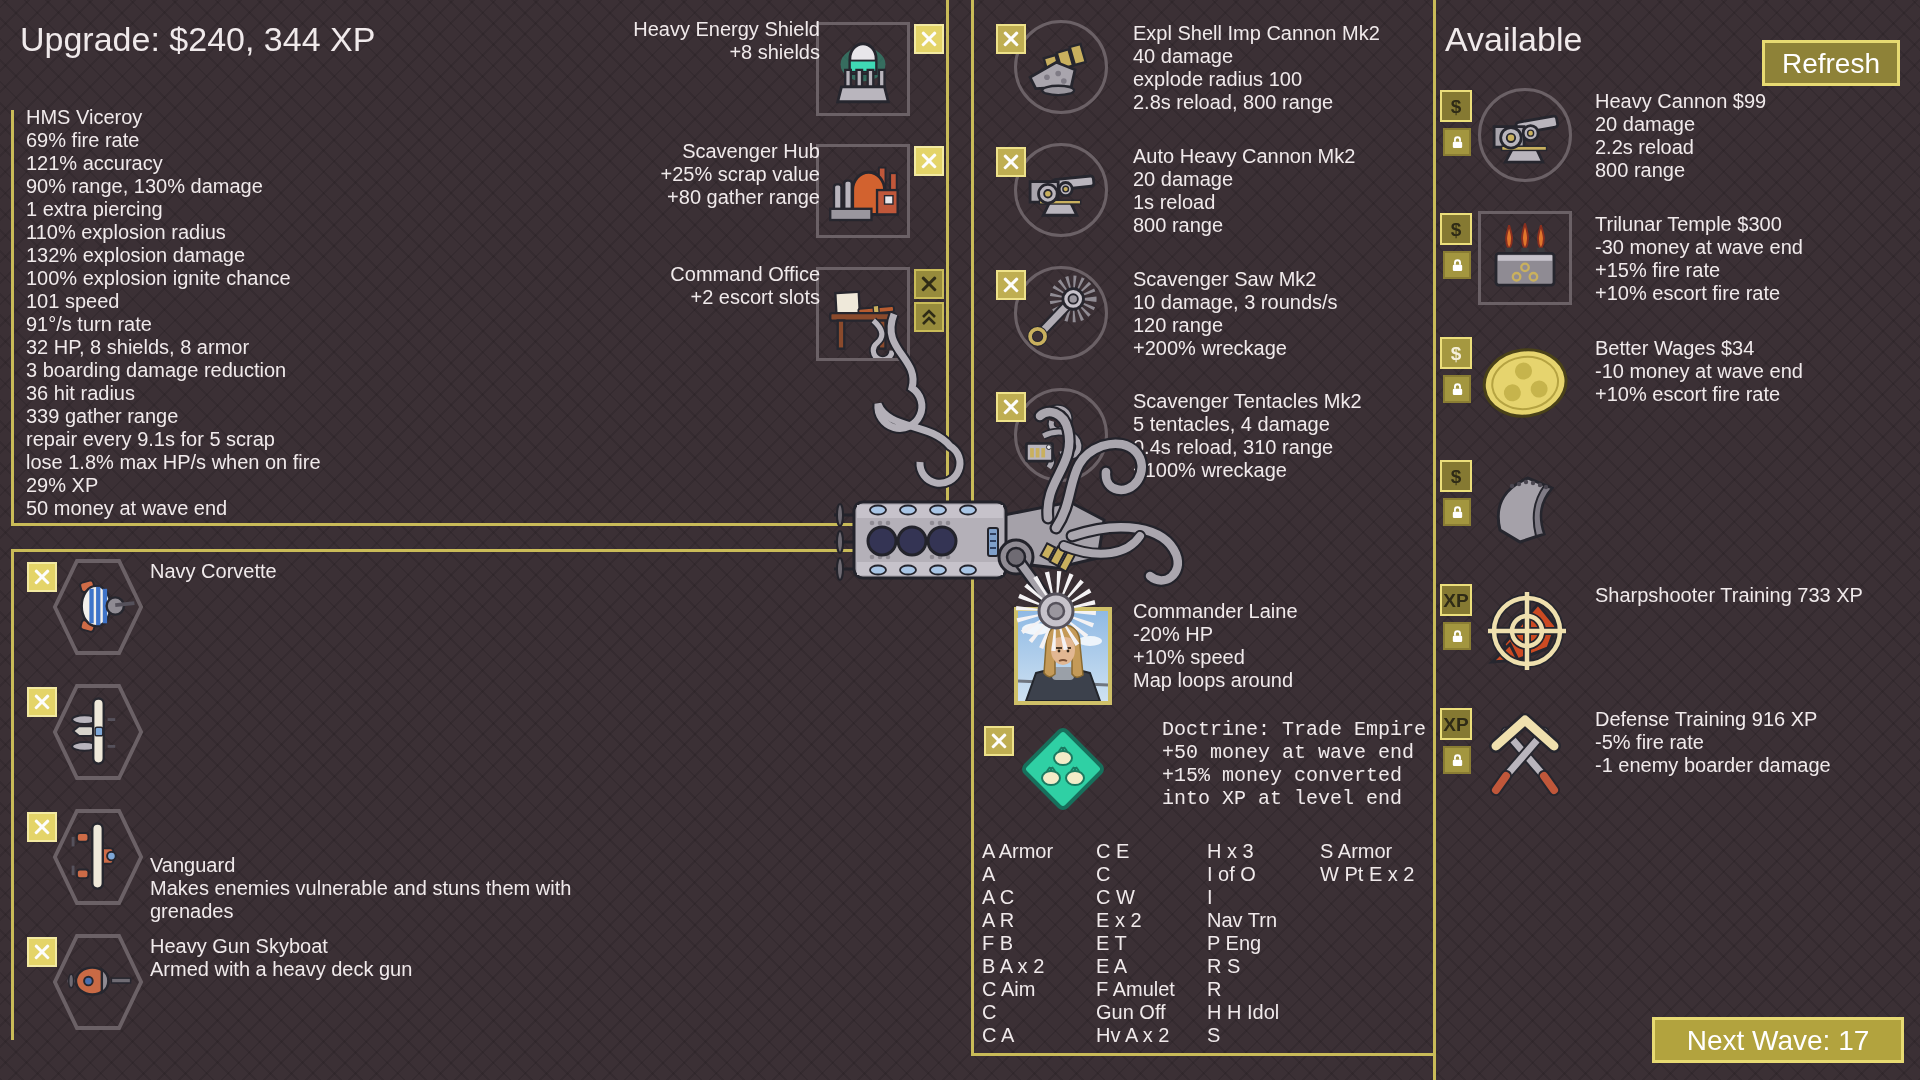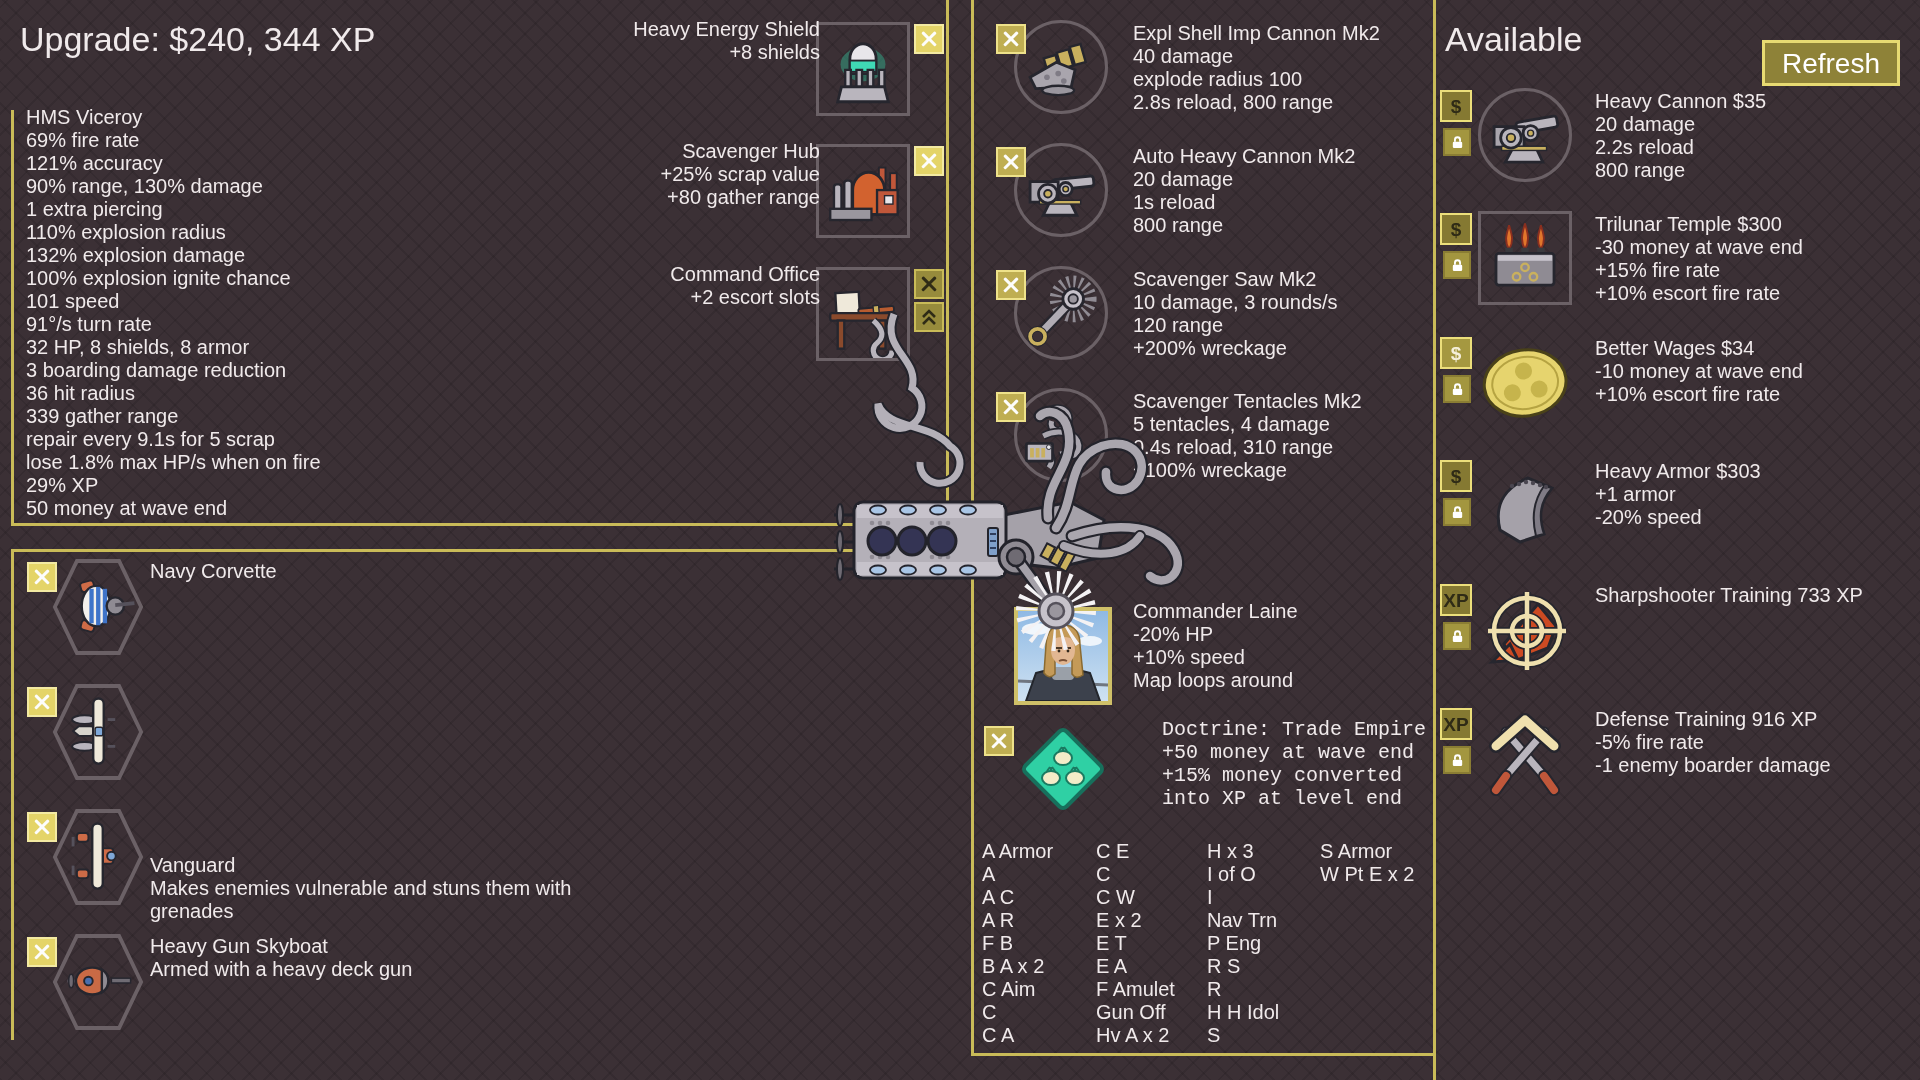--- a/index.html
+++ b/index.html
@@ -413,21 +413,21 @@
       <path d="M14 38 h32 v22 h-32 z" fill="#a9a5ad" stroke="#26262e" stroke-width="3"></path>
       <path d="M26 76 h40 l-7 -15 h-25 z" fill="#b9b5bd" stroke="#26262e" stroke-width="3"></path>
       <rect x="22" y="59" width="48" height="4.5" fill="#c9b05e" stroke="#26262e" stroke-width="1.5"></rect>
       <circle cx="32" cy="50" r="11" fill="#b9b5bd" stroke="#26262e" stroke-width="3"></circle>
       <circle cx="32" cy="50" r="4.5" fill="#c9b05e" stroke="#26262e" stroke-width="2"></circle>
       <circle cx="53" cy="45" r="8" fill="#b9b5bd" stroke="#26262e" stroke-width="3"></circle>
       <circle cx="53" cy="45" r="3.2" fill="#c9b05e" stroke="#26262e" stroke-width="1.5"></circle>
     </svg>
   </div>
   <div class="txt" style="left:1595px;top:90px;width:320px;">
-    <div>Heavy Cannon $35</div>
+    <div>Heavy Cannon $99</div>
     <div class="pre">20 damage
 2.2s reload
 800 range</div>
   </div>
 
   <div class="btn badge" style="left:1440px;top:213px;">$</div>
   <div class="btn lockbtn" style="left:1443px;top:251px;">
     <svg viewBox="0 0 20 20" width="17" height="17">
         <rect x="4.5" y="9" width="11" height="7.5" rx="1.5" fill="#fff"></rect>
         <path d="M7 9 V6.8 a3 3 0 0 1 6 0 V9" fill="none" stroke="#fff" stroke-width="2.2"></path>
@@ -494,25 +494,20 @@
       <path d="M74 30 C 62 44 60 58 66 76 L 58 78 C 53 58 56 42 66 28 Z" fill="#7f7b85" stroke="#26262e" stroke-width="2"></path>
       <g fill="#4a4650">
         <circle cx="34" cy="28" r="2.2"></circle>
           <circle cx="41" cy="26" r="2.2"></circle>
           <circle cx="48" cy="24" r="2.2"></circle>
           <circle cx="55" cy="25" r="2.2"></circle>
           <circle cx="62" cy="27" r="2.2"></circle>
           <circle cx="68" cy="29" r="2.2"></circle>
       </g>
     </svg>
-  </div>
-  <div class="txt" style="left:1595px;top:460px;width:320px;">
-    <div>Heavy Armor $303</div>
-    <div class="pre">+1 armor
--20% speed</div>
   </div>
 
   <div class="btn badge" style="left:1440px;top:584px;">XP</div>
   <div class="btn lockbtn" style="left:1443px;top:622px;">
     <svg viewBox="0 0 20 20" width="17" height="17">
         <rect x="4.5" y="9" width="11" height="7.5" rx="1.5" fill="#fff"></rect>
         <path d="M7 9 V6.8 a3 3 0 0 1 6 0 V9" fill="none" stroke="#fff" stroke-width="2.2"></path>
       </svg>
   </div>
   <div class="iconbox noborder" style="left:1478px;top:582px;">
@@ -559,20 +554,21 @@
         <path d="M18 40 L47 14 L76 40" fill="none" stroke="#efe0ae" stroke-width="9" stroke-linejoin="round"></path>
       </g>
     </svg>
   </div>
   <div class="txt" style="left:1595px;top:708px;width:330px;">
     <div>Defense Training 916 XP</div>
     <div class="pre">-5% fire rate
 -1 enemy boarder damage</div>
   </div>
 
+  <div class="btn bigbtn nextwave" style="left:1652px;top:1017px;width:252px;height:46px;">Next Wave: 17</div>
 
   <div class="shipart">
     <svg viewBox="0 0 400 400" width="400" height="400">
 
       <g fill="none">
         <path d="M74 4 C 60 40 100 48 92 78 a22 22 0 1 1 -34 16 c 10 26 52 18 72 42 a20 20 0 1 1 -30 16" stroke="#23232b" stroke-width="11"></path>
         <path d="M74 4 C 60 40 100 48 92 78 a22 22 0 1 1 -34 16 c 10 26 52 18 72 42 a20 20 0 1 1 -30 16" stroke="#b4b0b8" stroke-width="7"></path>
       </g>
 
       <g>

